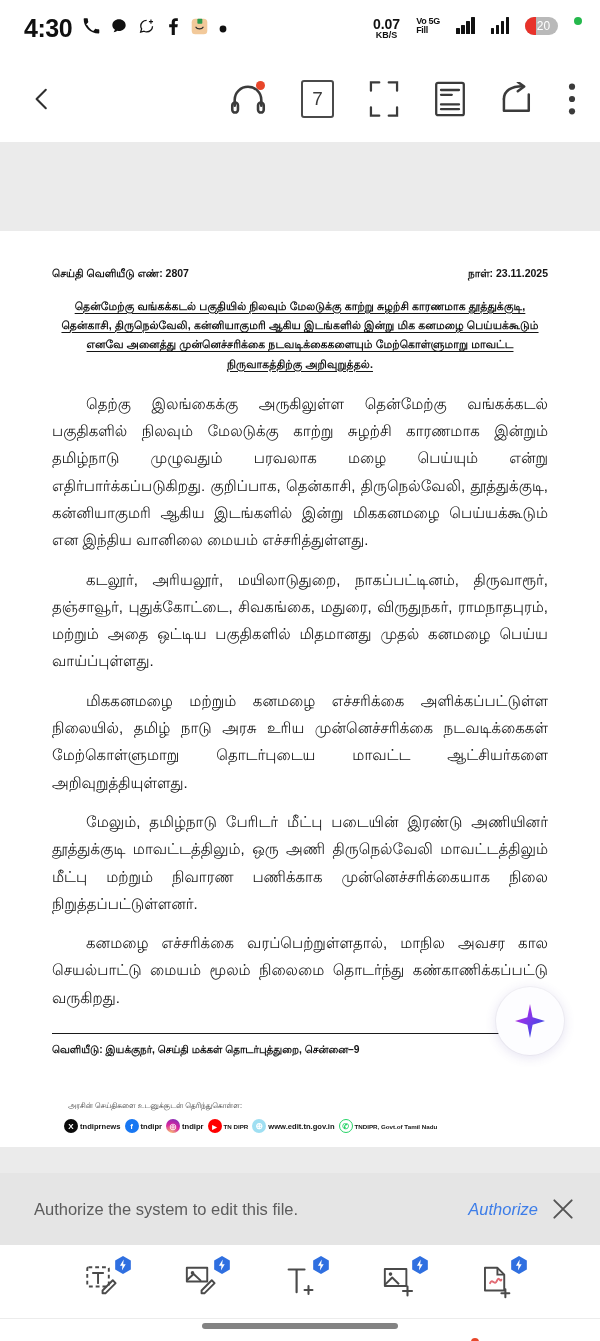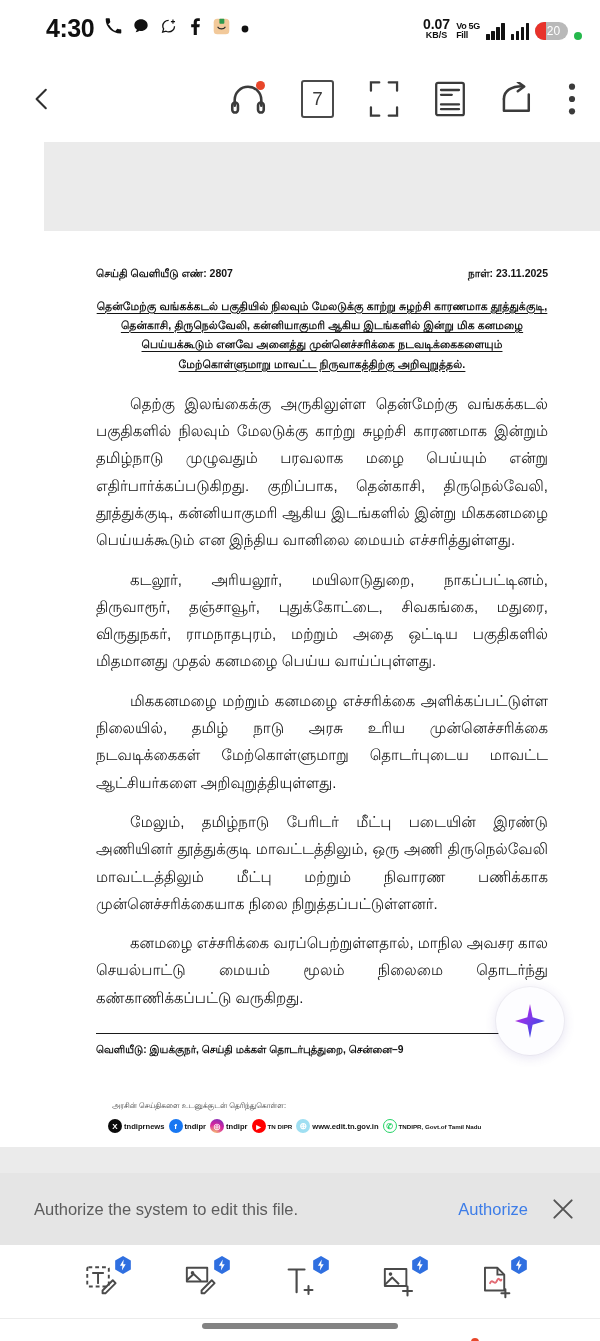--- a/index.html
+++ b/index.html
@@ -11,23 +11,23 @@
     overflow:hidden;
   }
 
   
   .statusbar{
     height:56px; width:100%;
     display:flex; align-items:center;
     padding:0 18px 0 24px;
     background:#ffffff;
   }
-  .sb-left{ display:flex; align-items:center; gap:11px;margin-left:22px; }
+  .sb-left{ display:flex; align-items:center; gap:11px; }
   .sb-time{ font-size:25px; font-weight:700; color:#101010; letter-spacing:-0.5px; }
-  .sb-right{ margin-left:auto; display:flex; align-items:flex-end; gap:6px; }
+  .sb-right{ margin-left:auto; display:flex; align-items:flex-start; gap:16px; }
   .netspeed{ text-align:center; line-height:1.0; color:#111; }
   .netspeed .n1{ font-size:14px; font-weight:700; display:block;}
   .netspeed .n2{ font-size:9px; font-weight:700; display:block;}
   .volte{ text-align:left; line-height:1.0; color:#111; font-weight:700;}
   .volte .v1{ font-size:9px; display:block; letter-spacing:-0.3px;}
   .volte .v2{ font-size:9px; display:block; letter-spacing:-0.3px;}
   .bars{ display:flex; align-items:flex-end; gap:1.5px; height:17px; }
   .bars i{ display:block; width:3.5px; background:#111; border-radius:0.5px;}
   .bars i:nth-child(1){height:6px}
   .bars i:nth-child(2){height:9px}
@@ -56,21 +56,21 @@
     position:absolute; top:-3px; right:-2px;
     width:9px; height:9px; border-radius:50%; background:#e8462a;
   }
   .pagebox{
     width:33px; height:38px; border:2px solid #4a4a4a; border-radius:3px;
     display:flex; align-items:center; justify-content:center;
     font-size:19px; color:#3b3b3b;
   }
 
   
-  .docarea{ width:100%; background:#ffffff;padding-left:44px; }
+  .docarea{ width:100%; background:#ffffff; }
   .gapband{ width:100%; height:89px; background:#ebebeb; }
   .page{
     width:100%; background:#ffffff; padding:36px 52px 0 52px;
   }
   .doc-meta{
     display:flex; justify-content:space-between;
     font-size:10.5px; font-weight:700; color:#141414;
     margin-bottom:16px;
   }
   .doc-title{
@@ -107,21 +107,21 @@
     display:flex; align-items:center; justify-content:center;
   }
 
   
   .auth-gap{ width:100%; height:26px; background:#ebebeb; }
   .authbar{
     width:100%; height:72px; background:#e5e5e5;
     display:flex; align-items:center; padding:0 24px 0 34px;
   }
   .auth-msg{ font-size:16.5px; color:#5c5c5c; }
-  .auth-act{ margin-left:auto; display:flex; align-items:center; gap:22px; }
+  .auth-act{ margin-left:auto; display:flex; align-items:center; gap:12px;font-style:italic; }
   .auth-link{ font-size:16.5px; color:#3d7de8; }
   .auth-close{ width:26px; height:26px; }
 
   
   .toolstrip{
     width:100%; height:74px; background:#ffffff;
     display:flex; align-items:center; justify-content:space-around;
     padding:0 52px; border-bottom:1px solid #ececec;
   }
   .tool{ position:relative; width:46px; height:46px;

